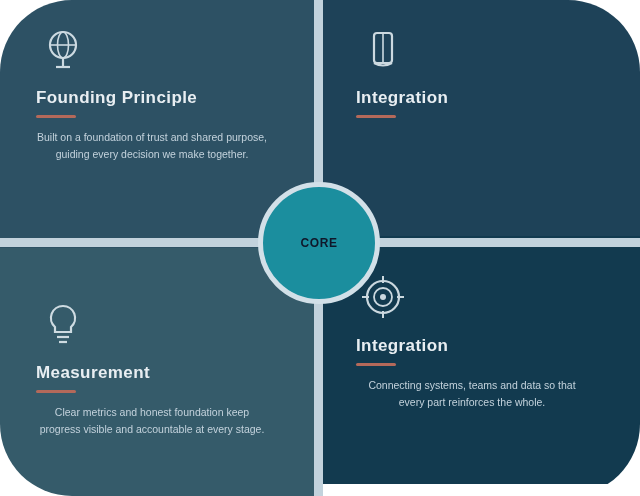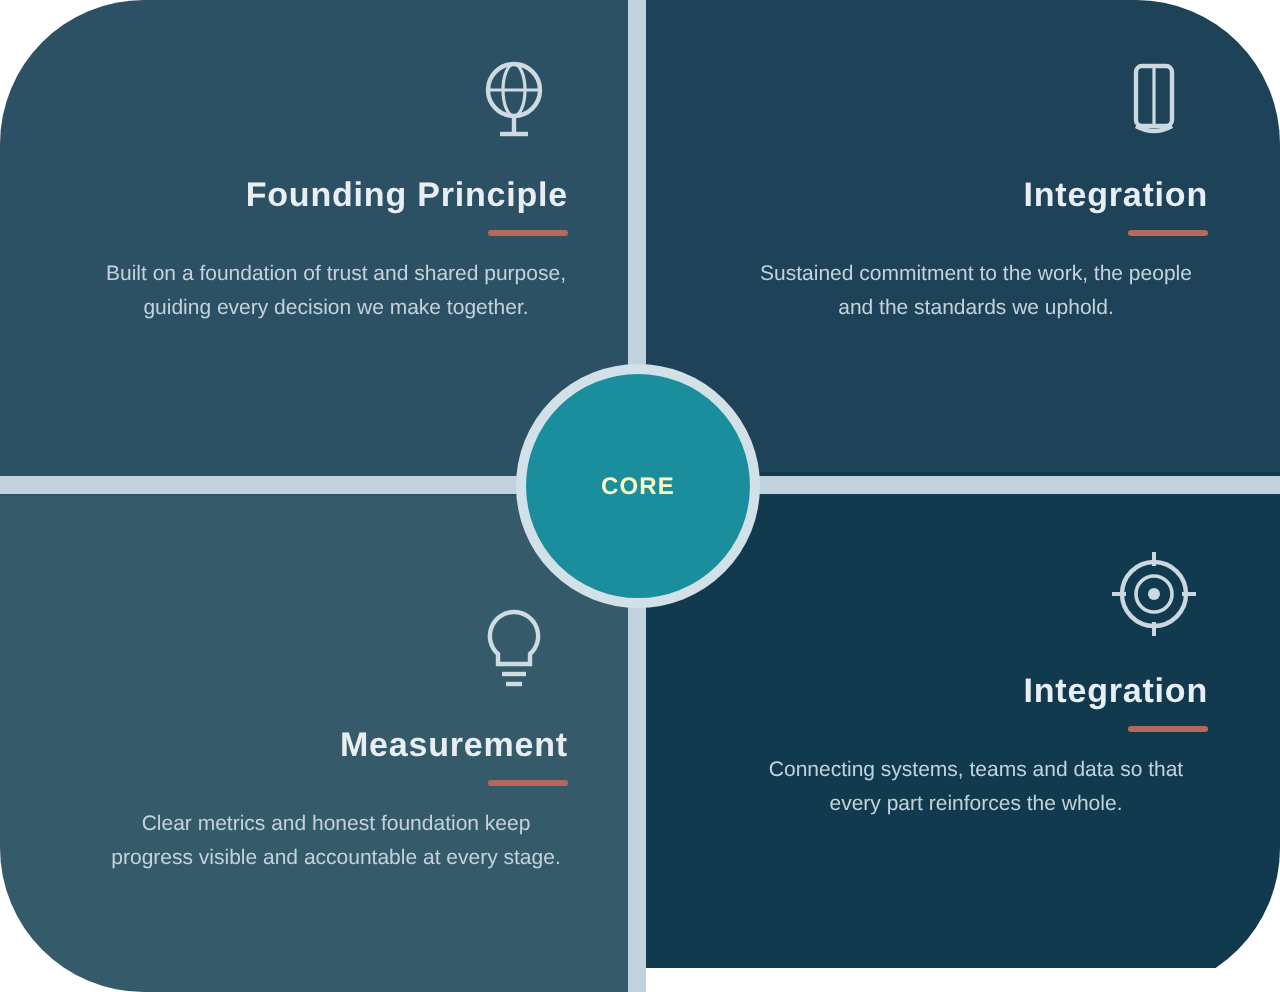--- a/index.html
+++ b/index.html
@@ -33,21 +33,21 @@
   }
 
   .quad {
     position: absolute;
     width: 320px;
     height: 248px;
     box-sizing: border-box;
     padding: 22px 36px 18px 36px;
     display: flex;
     flex-direction: column;
-    align-items: flex-end;
+    align-items: flex-start;
     text-align: center;
   }
 
   .quad-tl { left: 0;   top: 0;   background: #2d5164; }
   .quad-tr { left: 320px; top: 0; background: #1e4258; }
   .quad-bl { left: 0;   top: 248px; background: #355b6a; }
   .quad-br { left: 320px; top: 236px; background: #123a4f; }
 
   .quad-tl { justify-content: flex-start; }
   .quad-tr { justify-content: flex-start; }
@@ -124,21 +124,21 @@
     box-sizing: border-box;
     display: flex;
     align-items: center;
     justify-content: center;
     text-align: center;
   }
   .hub-label {
     font-size: 12px;
     font-weight: bold;
     letter-spacing: 0.6px;
-    color: #fef9c3;
+    color: #0f172a;
     line-height: 1.25;
     padding: 0 10px;
   }
 </style>
 </head>
 <body>
 
 <div class="infographic">
 
   <div class="board">
@@ -161,21 +161,20 @@
     <div class="quad quad-tr">
       <span class="icon-wrap">
         <svg width="50" height="50" viewBox="0 0 50 50">
           <rect x="16" y="9" width="18" height="30" rx="3" fill="none" stroke="#dbe6ec" stroke-width="2.2"></rect>
           <line x1="25" y1="9" x2="25" y2="39" stroke="#dbe6ec" stroke-width="1.6"></line>
           <path d="M16 39 q9 5 18 0" fill="none" stroke="#dbe6ec" stroke-width="2.2"></path>
         </svg>
       </span>
       <h3 class="quad-title">Integration</h3>
       <div class="accent-rule accent-tr"></div>
-      <p class="quad-body">Sustained commitment to the work, the people and the standards we uphold.</p>
     </div>
 
     <div class="quad quad-bl">
       <span class="icon-wrap">
         <svg width="50" height="50" viewBox="0 0 50 50">
           <path d="M25 7 a12 12 0 0 1 8 21 v5 h-16 v-5 a12 12 0 0 1 8 -21 z" fill="none" stroke="#dbe6ec" stroke-width="2.2"></path>
           <line x1="19" y1="38" x2="31" y2="38" stroke="#dbe6ec" stroke-width="2.2"></line>
           <line x1="21" y1="43" x2="29" y2="43" stroke="#dbe6ec" stroke-width="2.2"></line>
         </svg>
       </span>

